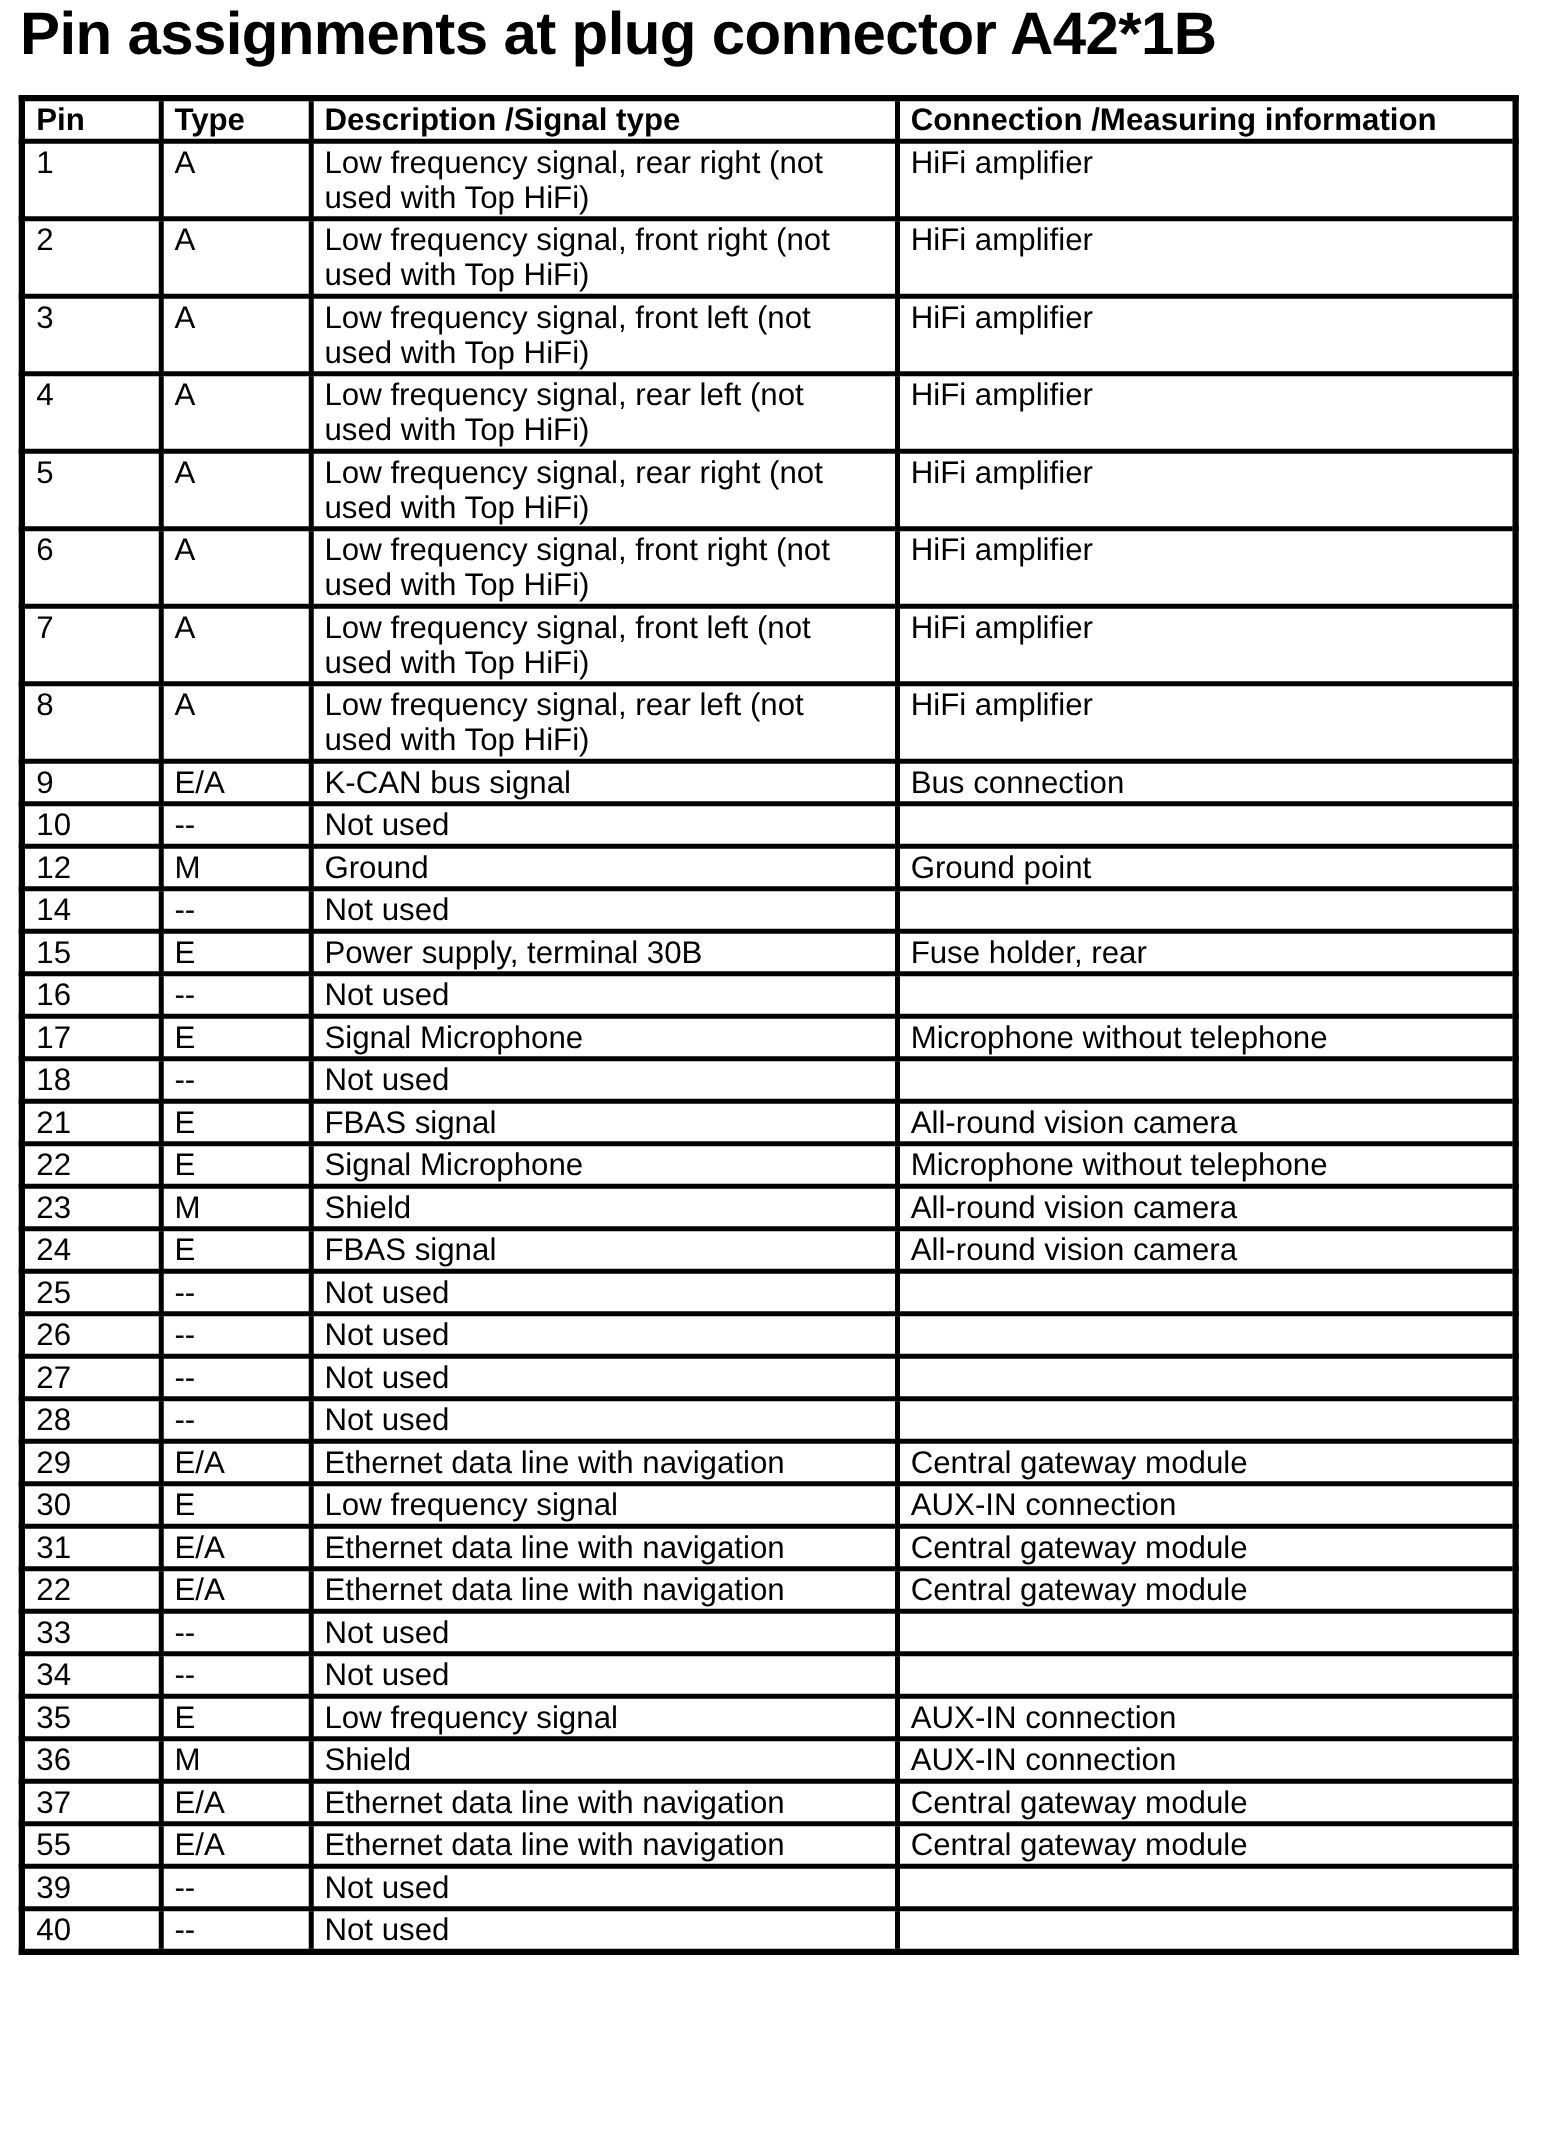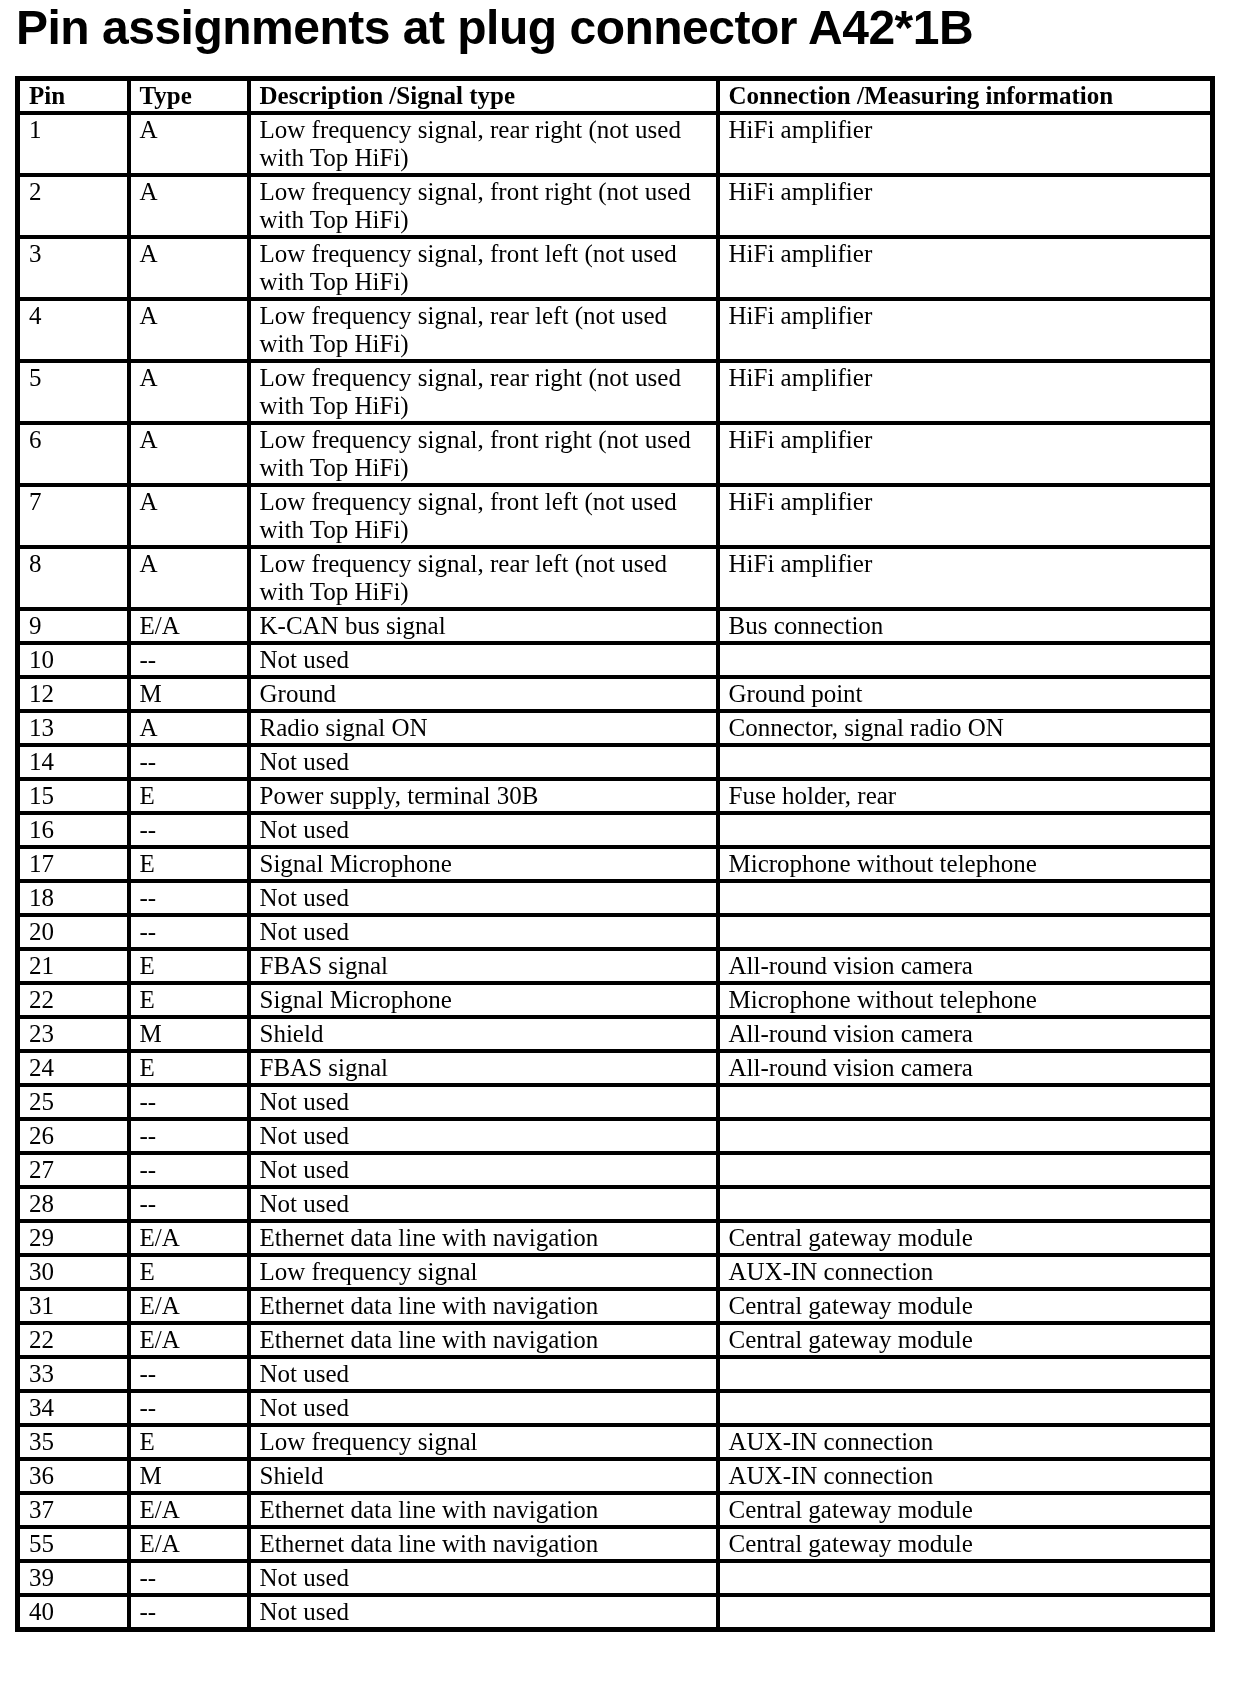--- a/index.html
+++ b/index.html
@@ -20,21 +20,20 @@
     font-weight: bold;
     line-height: 44px;
     letter-spacing: -0.5px;
   }
   table.pin-table {
     border-collapse: collapse;
     table-layout: fixed;
     margin: 26px 14px 0 15px;
     width: 1195px;
     border: 5px solid #000;
-    font-family: Liberation Serif, serif;
   }
   table.pin-table th,
   table.pin-table td {
     border: 4px solid #000;
     padding: 1px 12px 1px 9px;
     font-size: 25px;
     line-height: 28px;
     vertical-align: top;
     text-align: left;
     overflow: hidden;
@@ -141,26 +140,20 @@
   </tr>
 
 
   <tr>
     <td>12</td>
     <td>M</td>
     <td>Ground</td>
     <td>Ground point</td>
   </tr>
 
-  <tr>
-    <td>13</td>
-    <td>A</td>
-    <td>Radio signal ON</td>
-    <td>Connector, signal radio ON</td>
-  </tr>
 
   <tr>
     <td>14</td>
     <td>--</td>
     <td>Not used</td>
     <td></td>
   </tr>
 
   <tr>
     <td>15</td>
@@ -184,26 +177,20 @@
   </tr>
 
   <tr>
     <td>18</td>
     <td>--</td>
     <td>Not used</td>
     <td></td>
   </tr>
 
 
-  <tr>
-    <td>20</td>
-    <td>--</td>
-    <td>Not used</td>
-    <td></td>
-  </tr>
 
   <tr>
     <td>21</td>
     <td>E</td>
     <td>FBAS signal</td>
     <td>All-round vision camera</td>
   </tr>
 
   <tr>
     <td>22</td>

